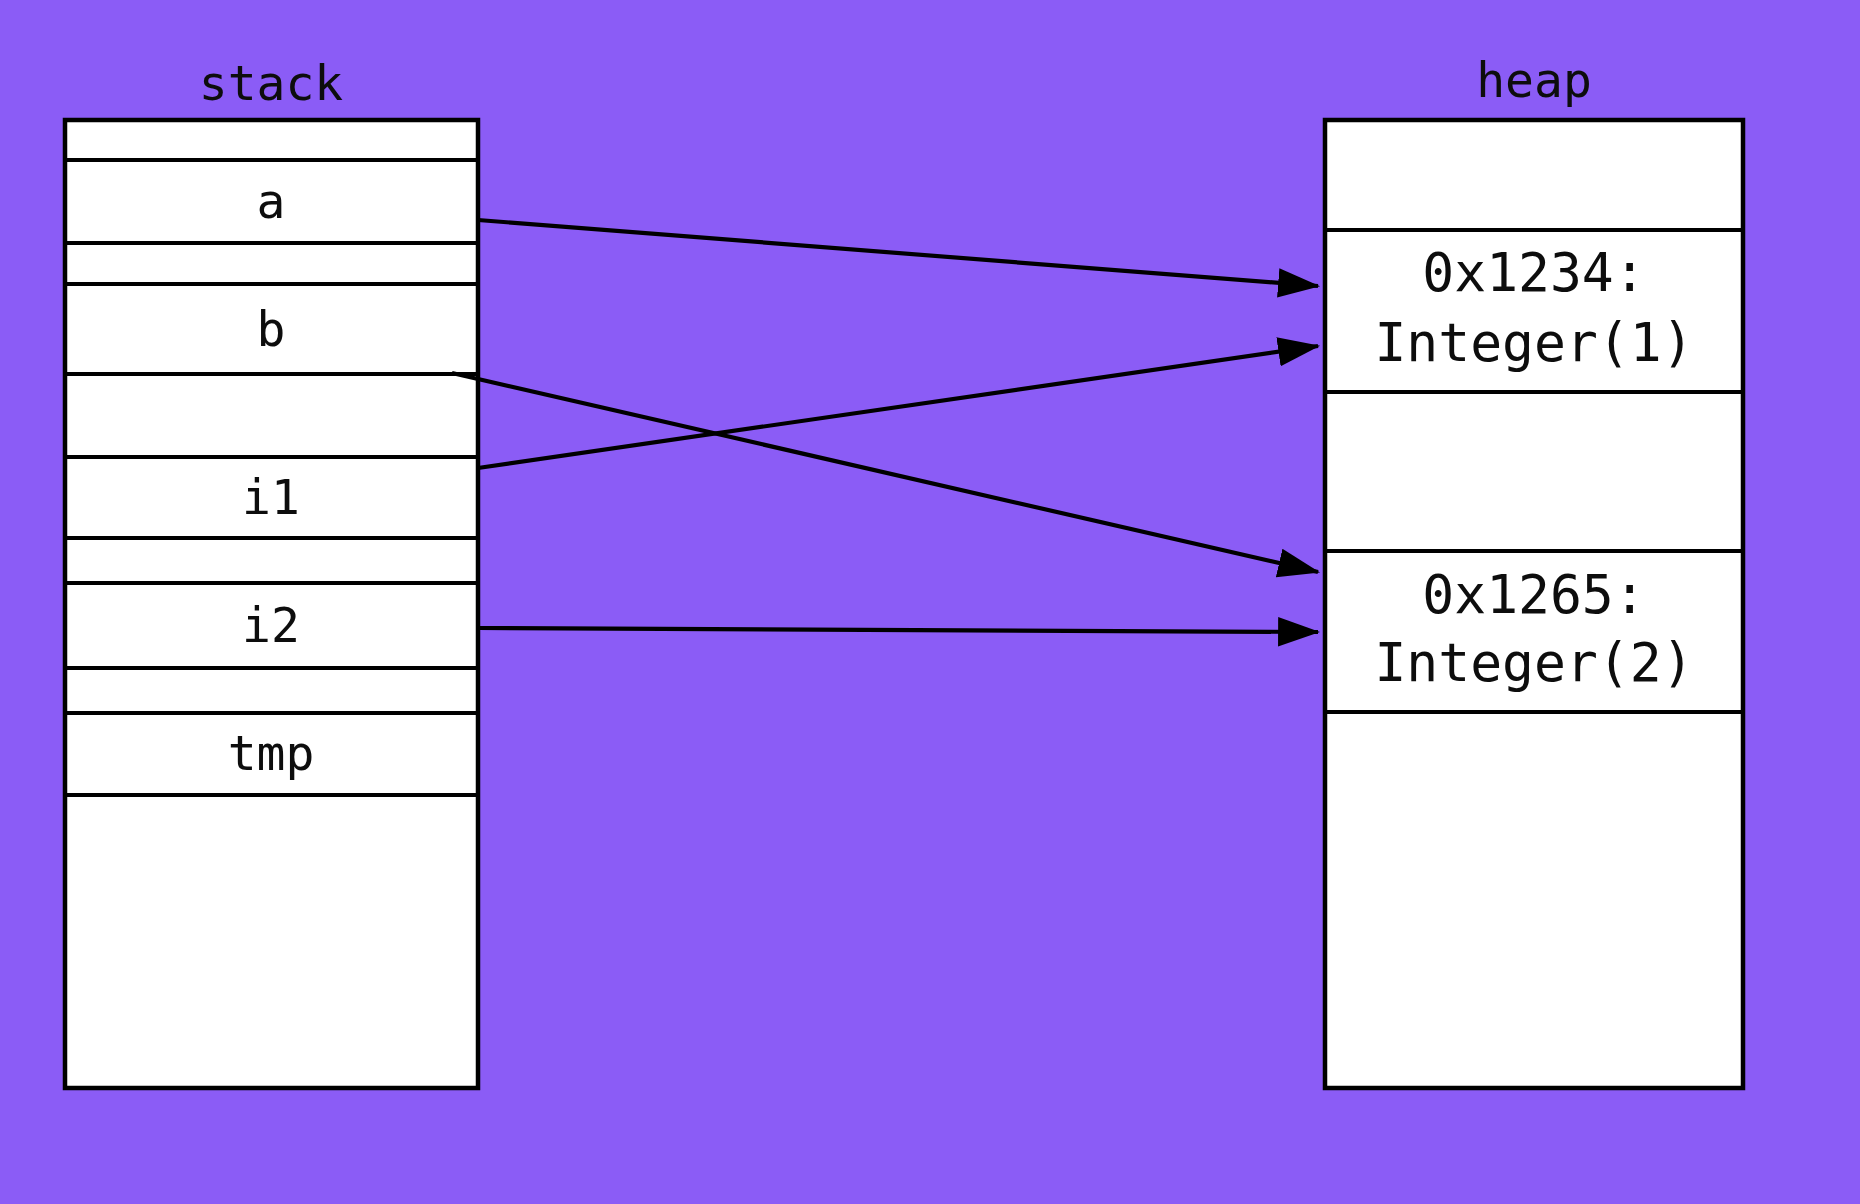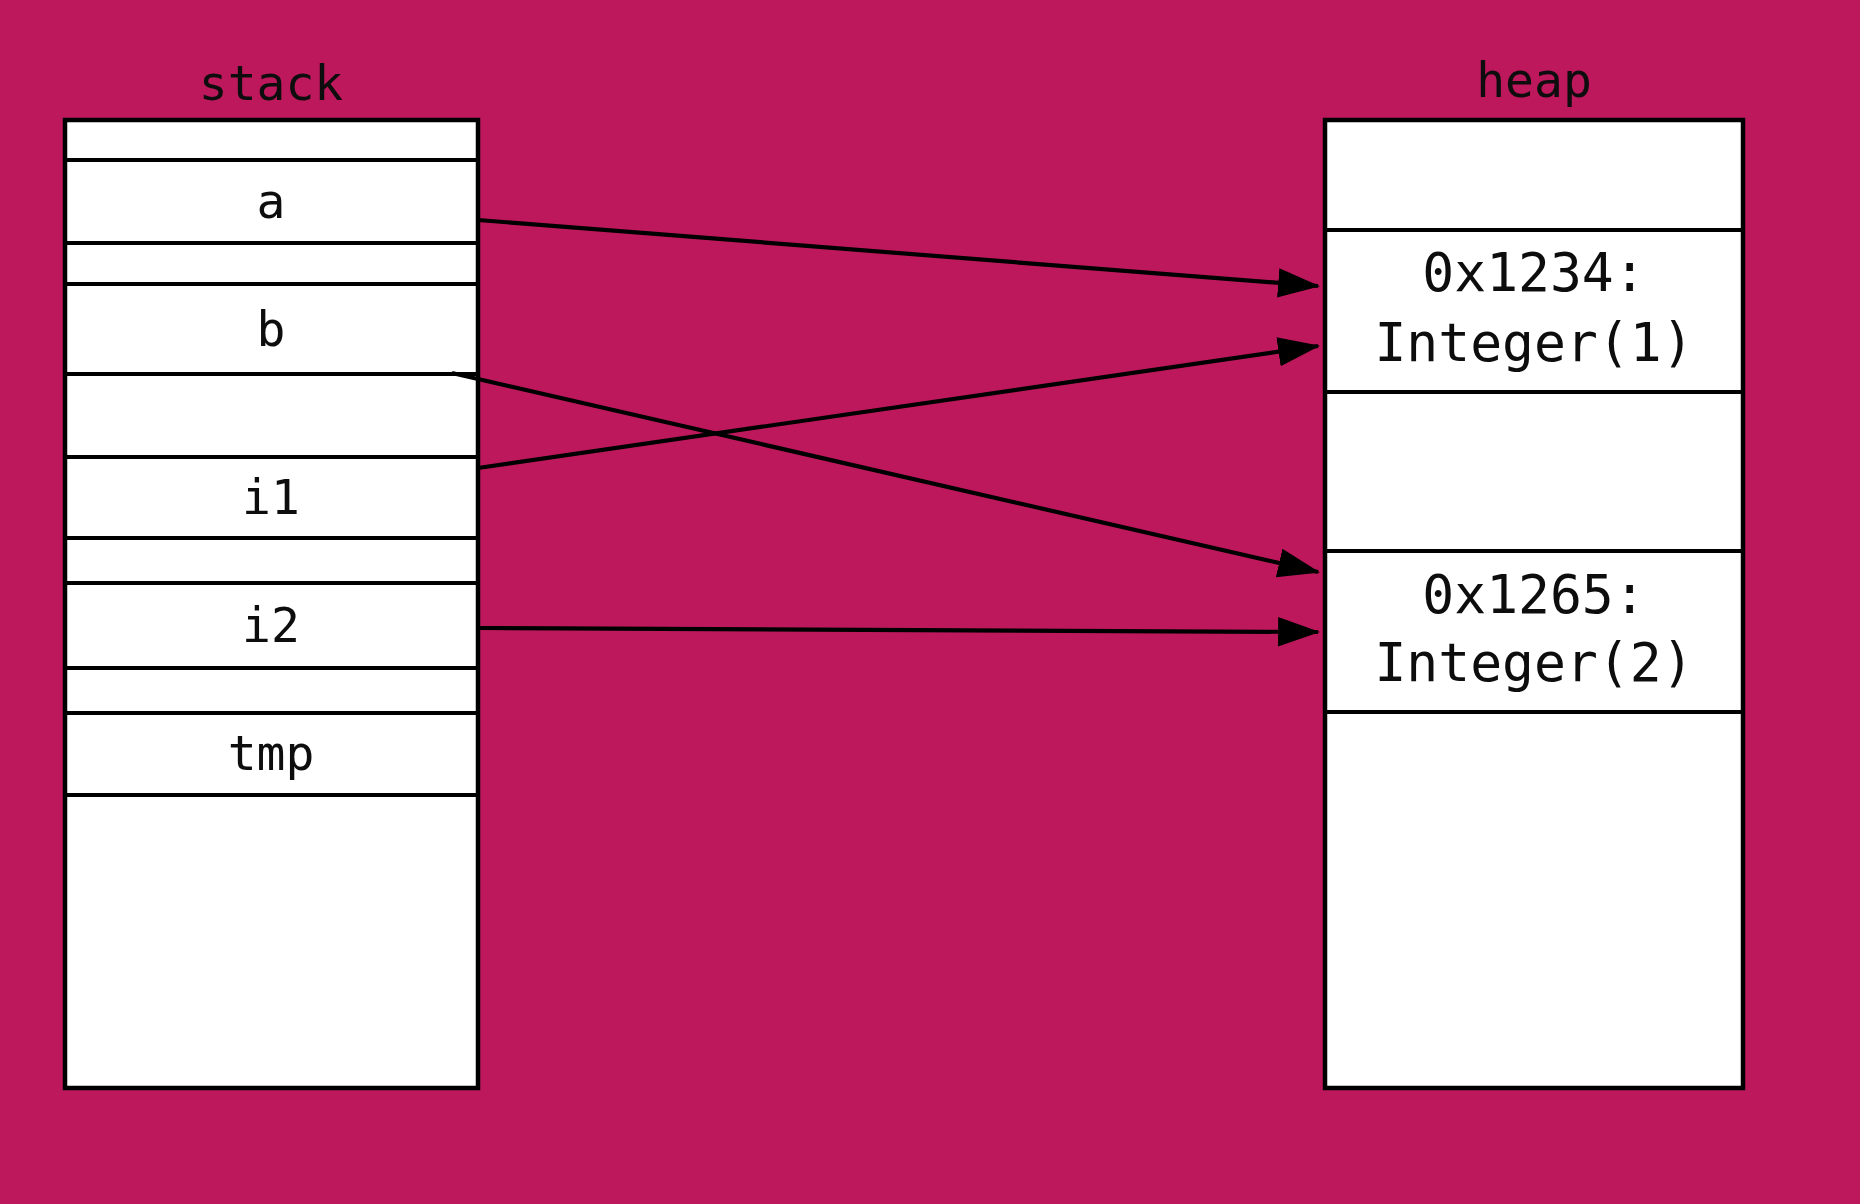--- a/index.html
+++ b/index.html
@@ -4,21 +4,21 @@
 <style>
   html, body {
     margin: 0;
     padding: 0;
     background: #ffffff;
   }
   .canvas {
     position: relative;
     width: 1860px;
     height: 1204px;
-    background: #be185d;
+    background: #8b5cf6;
     overflow: hidden;
   }
   svg { display: block; }
   text {
     font-family: "DejaVu Sans Mono", "Liberation Mono", monospace;
     fill: #0d0d0d;
   }
   .title-text  { font-size: 48px; }
   .stack-label { font-size: 48px; }
   .heap-label  { font-size: 53px; }

